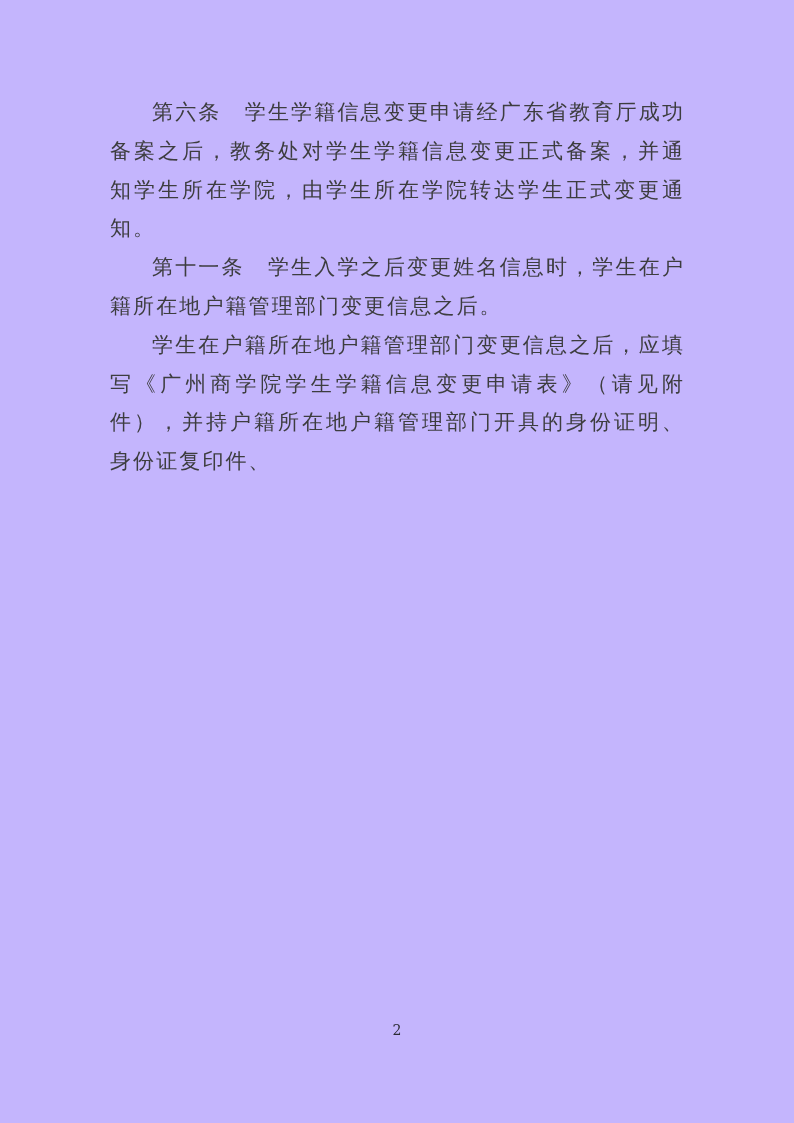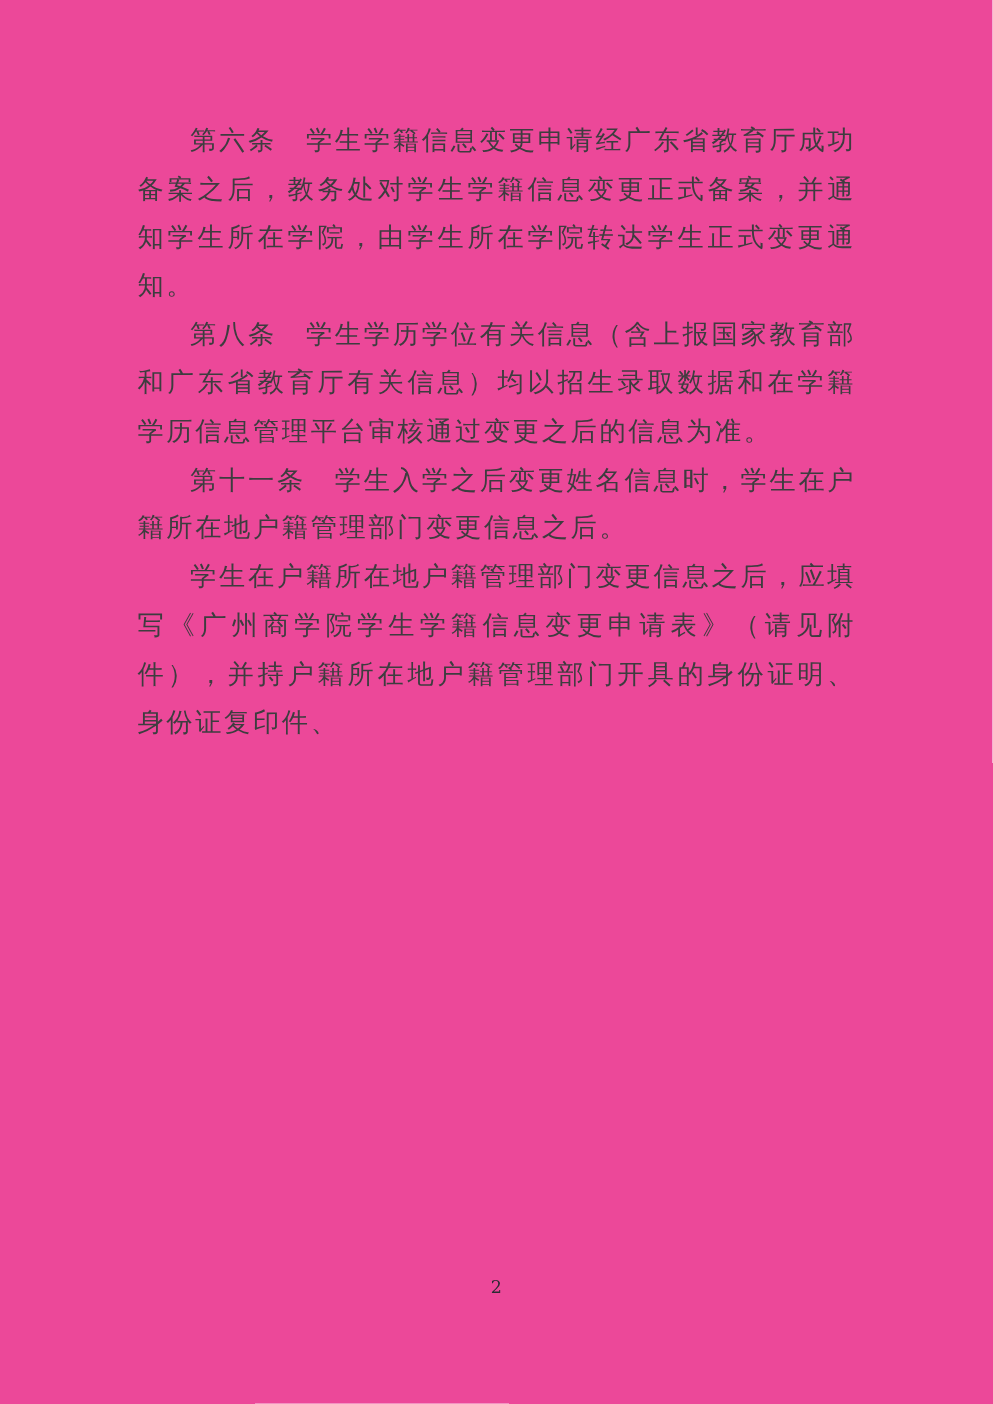--- a/index.html
+++ b/index.html
@@ -4,21 +4,21 @@
 <style>
   html, body {
     margin: 0;
     padding: 0;
     background: #ffffff;
   }
   .page {
     position: relative;
     width: 794px;
     height: 1123px;
-    background: #ec4899;
+    background: #c4b5fd;
     overflow: hidden;
     font-family: "DejaVu Serif", "Liberation Serif", serif;
   }
   .content {
     position: absolute;
     left: 110px;
     top: 93px;
     width: 575px;
   }
   .para {
@@ -41,18 +41,17 @@
     color: #2b2b33;
     letter-spacing: 0;
   }
 </style>
 </head>
 <body>
 
 <div class="page">
   <div class="content">
     <p class="para">第六条　学生学籍信息变更申请经广东省教育厅成功备案之后，教务处对学生学籍信息变更正式备案，并通知学生所在学院，由学生所在学院转达学生正式变更通知。</p>
-    <p class="para">第八条　学生学历学位有关信息（含上报国家教育部和广东省教育厅有关信息）均以招生录取数据和在学籍学历信息管理平台审核通过变更之后的信息为准。</p>
     <p class="para">第十一条　学生入学之后变更姓名信息时，学生在户籍所在地户籍管理部门变更信息之后。</p>
     <p class="para">学生在户籍所在地户籍管理部门变更信息之后，应填写《广州商学院学生学籍信息变更申请表》（请见附件），并持户籍所在地户籍管理部门开具的身份证明、身份证复印件、</p>
   </div>
   <div class="page-number">2</div>
 </div>
 
 </body></html>

